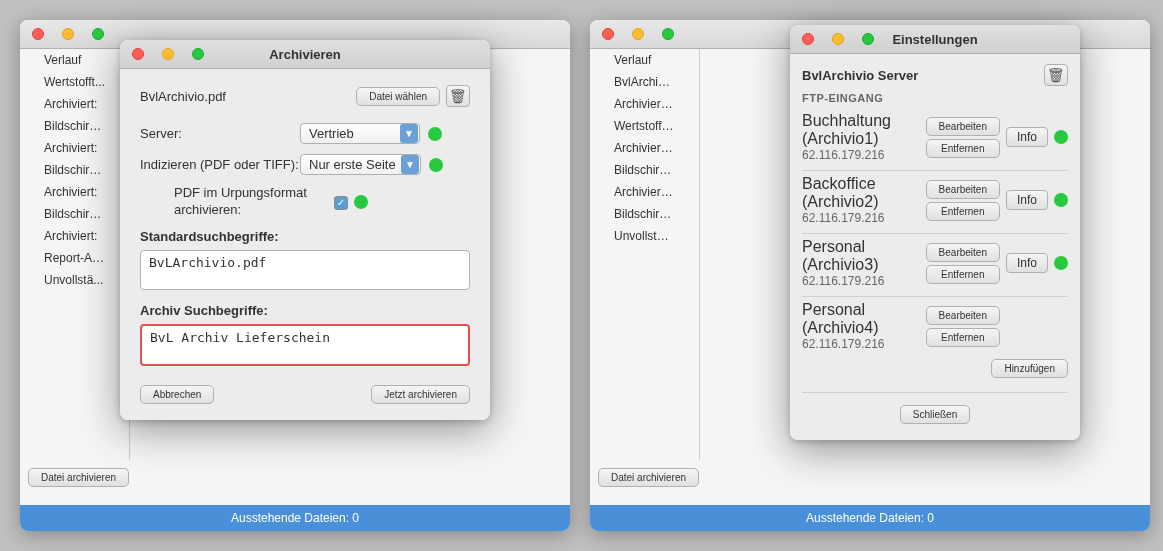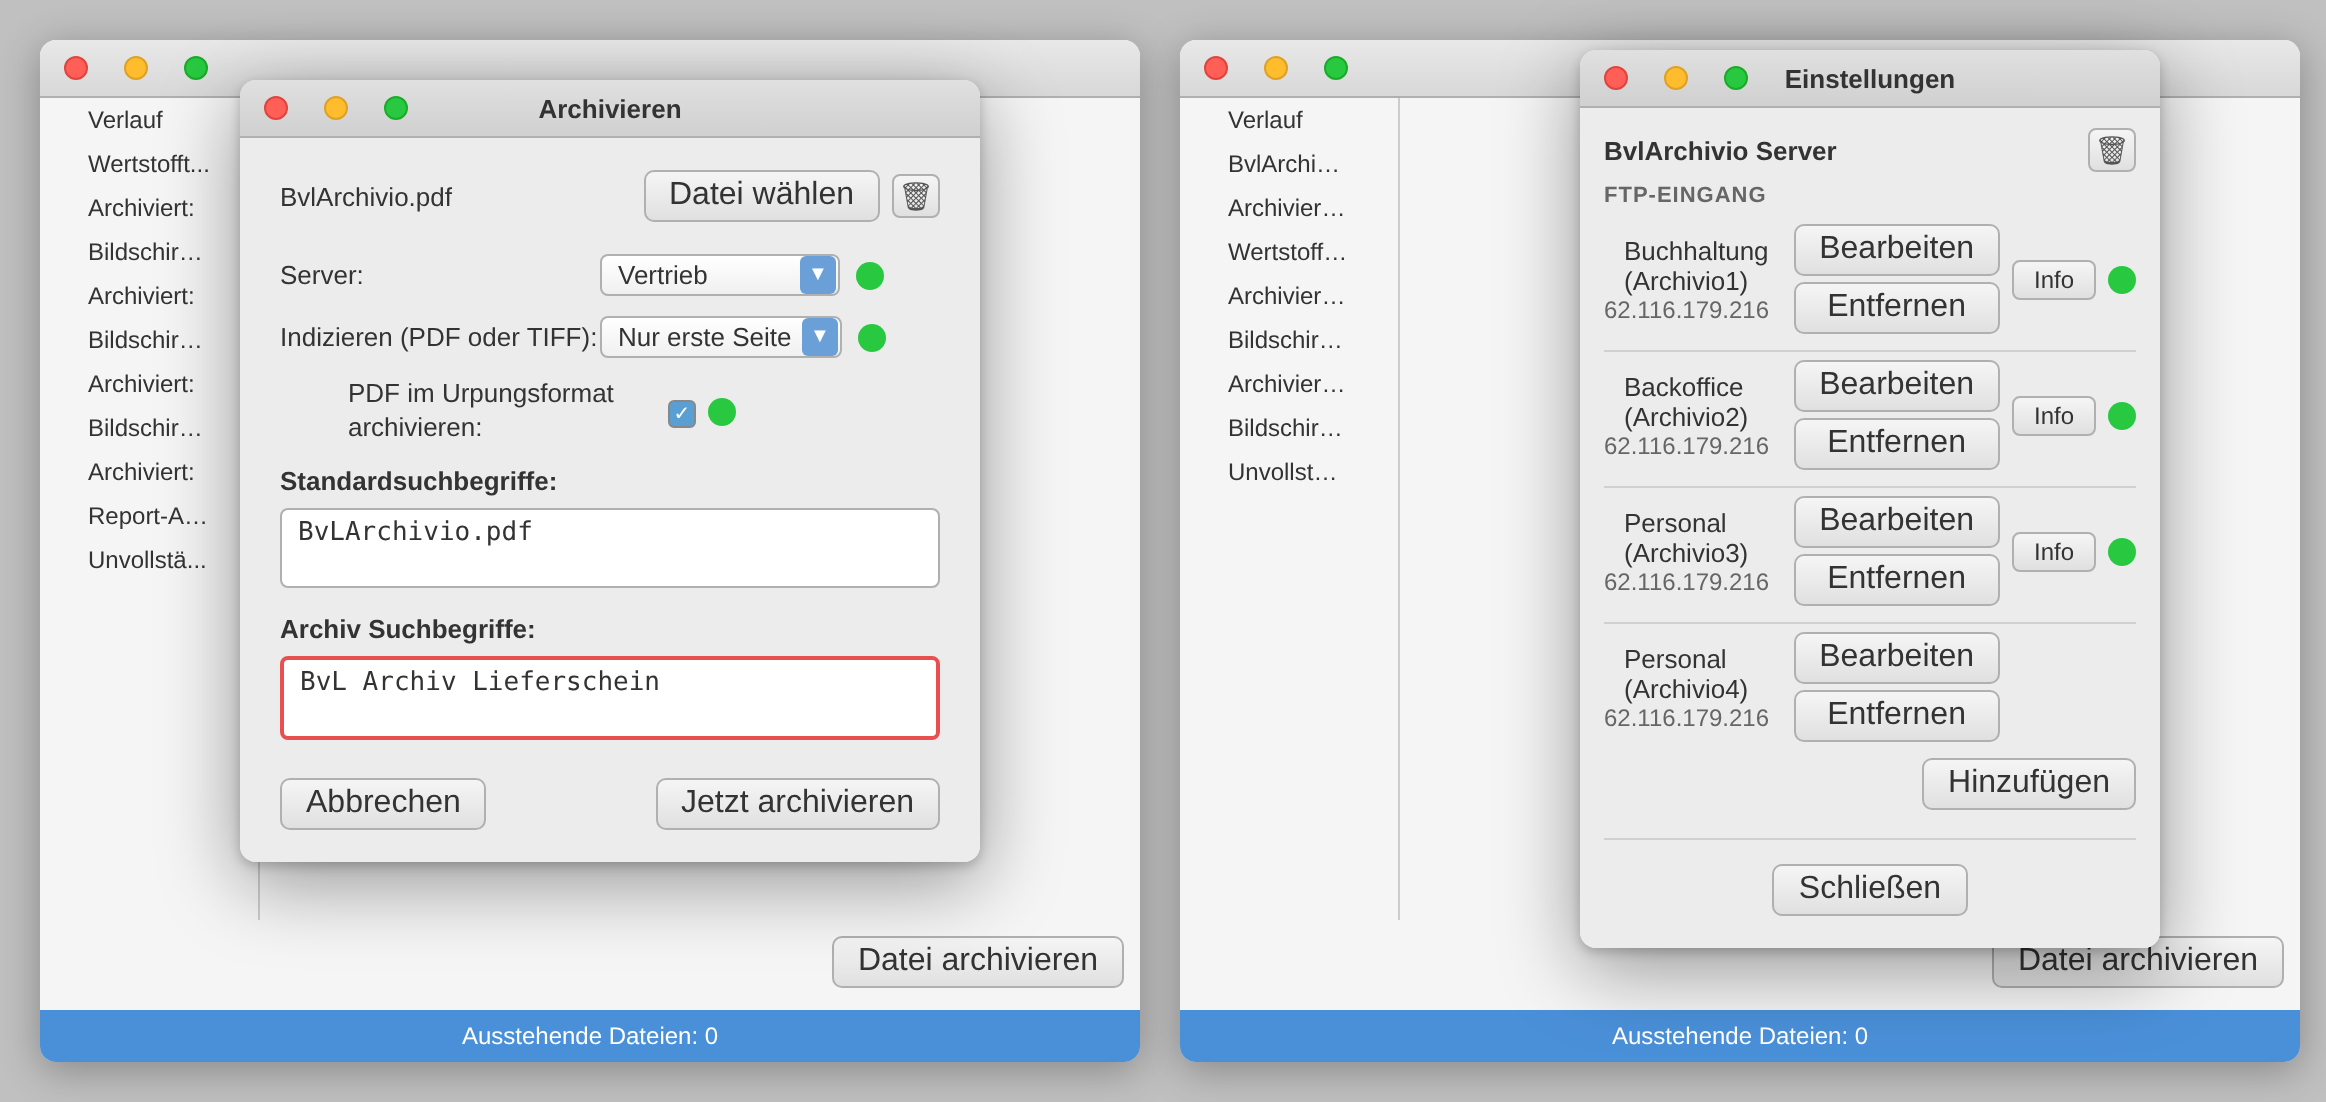--- a/index.html
+++ b/index.html
@@ -109,21 +109,21 @@
       font-size: 13px;
       color: #333;
       font-weight: 500;
     }
 
     .btn {
       background: linear-gradient(to bottom, #f5f5f5, #e0e0e0);
       border: 1px solid #b0b0b0;
       border-radius: 5px;
       padding: 3px 12px;
-      font-size: 16px;
+      font-size: 10px;
       cursor: pointer;
       color: #333;
     }
 
     .btn-icon {
       background: linear-gradient(to bottom, #f5f5f5, #e0e0e0);
       border: 1px solid #b0b0b0;
       border-radius: 4px;
       width: 24px;
       height: 22px;
@@ -246,29 +246,28 @@
       color: white;
       text-align: center;
       position: absolute;
       bottom: 0;
       left: 0;
       right: 0;
     }
 
     .archive-btn-row {
       display: flex;
-      justify-content: flex-end;
+      justify-content: flex-start;
       padding: 8px;
     }
 
     .server-name {
-      font-size: 13px;
+      font-size: 16px;
       font-weight: 500;
       color: #333;
-      margin-left: 10px;
     }
 
     .server-ip {
       font-size: 12px;
       color: #666;
     }
 
     .info-btn {
       background: linear-gradient(to bottom, #f5f5f5, #e0e0e0);
       border: 1px solid #b0b0b0;

